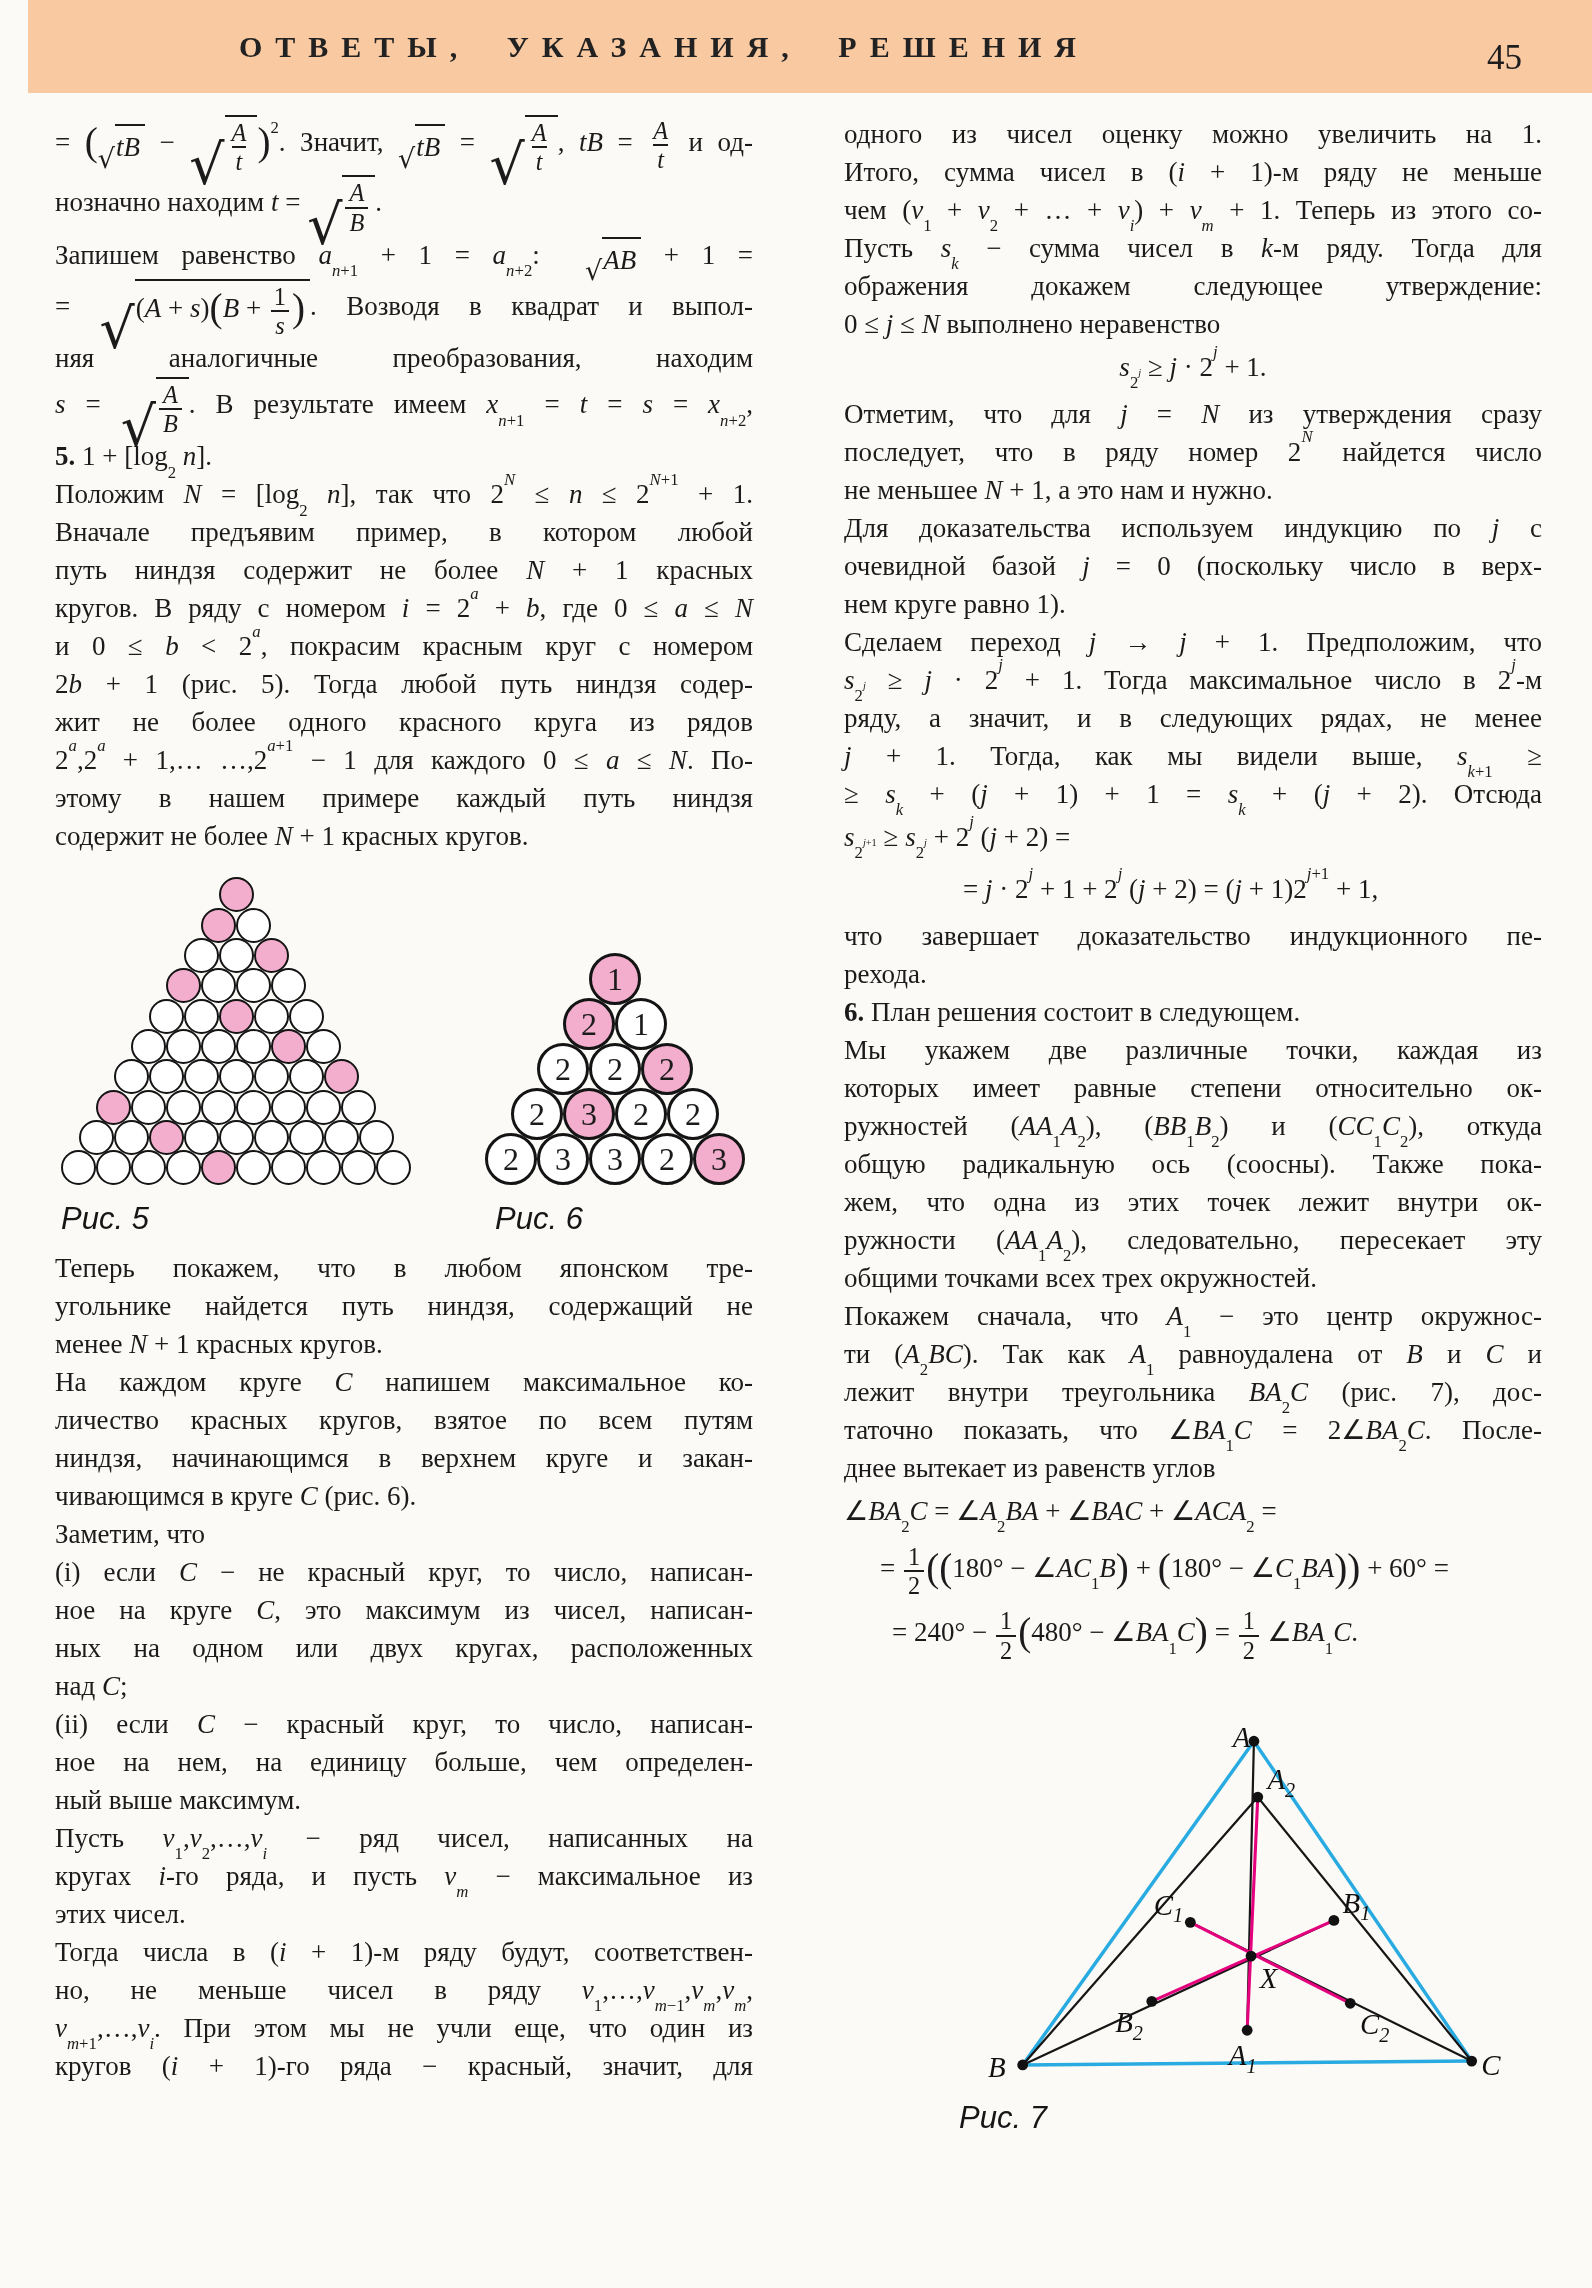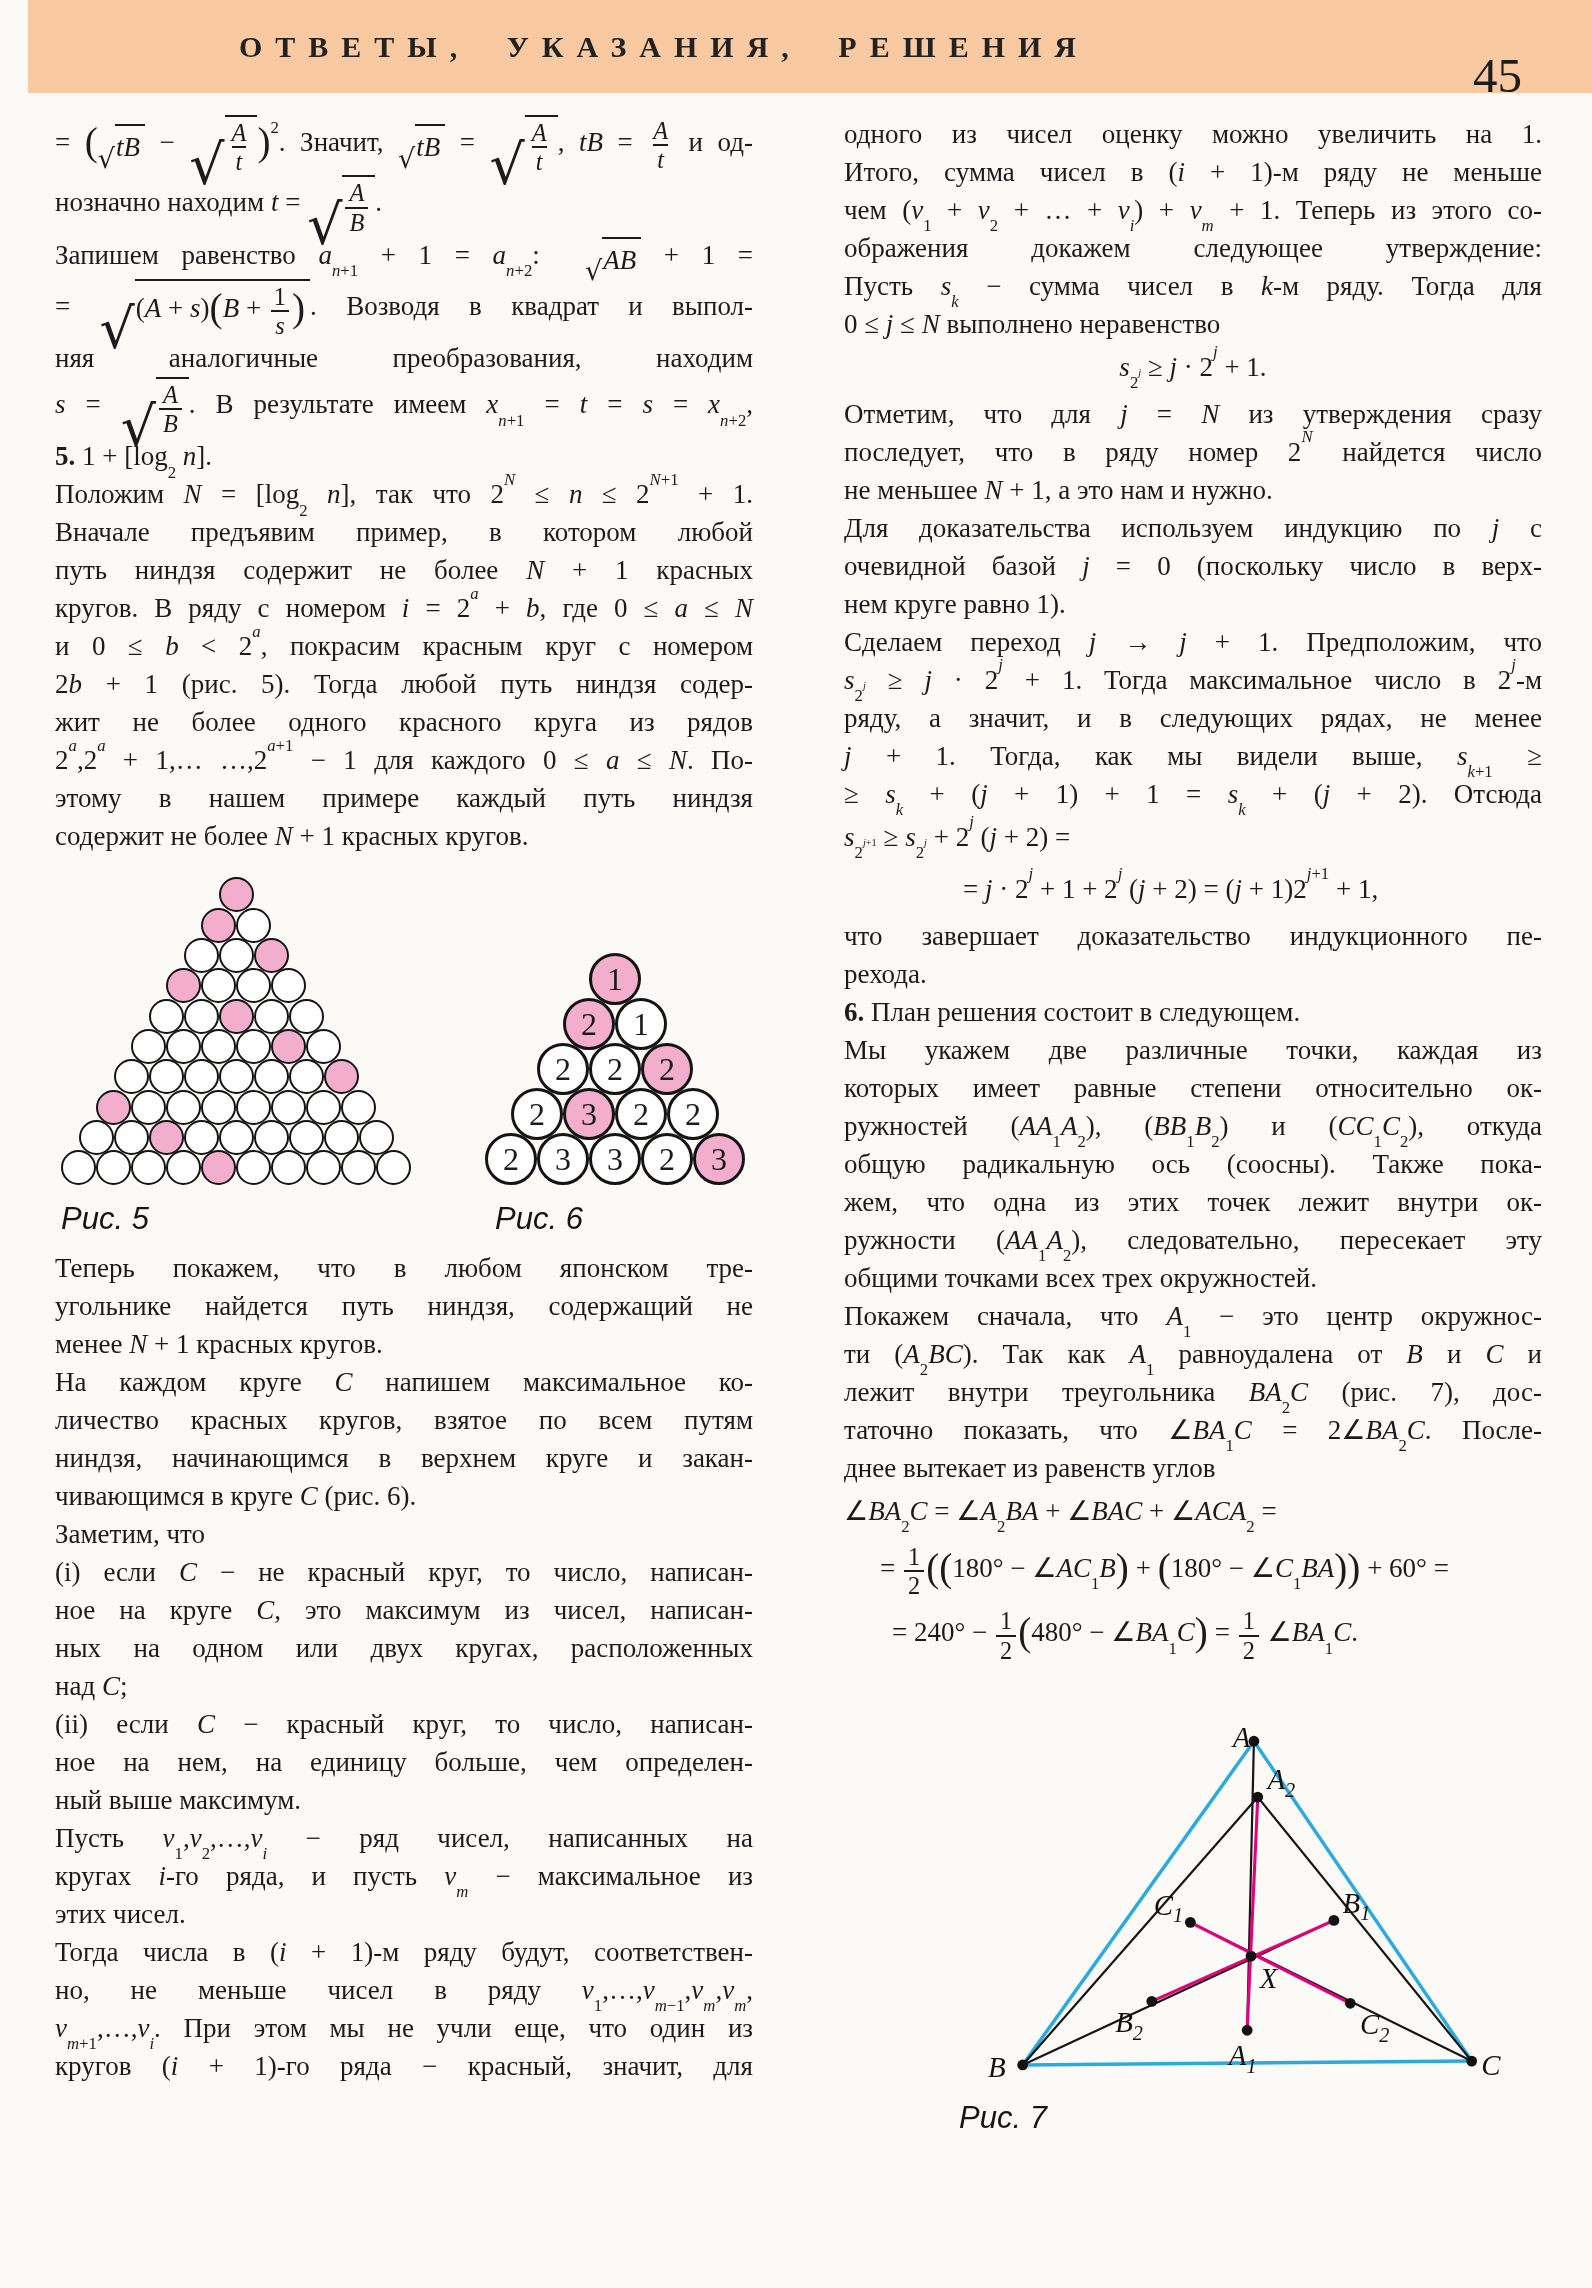--- a/index.html
+++ b/index.html
@@ -1,21 +1,21 @@
 <!DOCTYPE html>
 <html><head>
 <meta charset="utf-8">
 <style>
   html,body{margin:0;padding:0;}
   body{width:1592px;height:2289px;background:#fbfaf7;font-family:"Liberation Serif",serif;color:#1b1b1b;overflow:hidden;position:relative;}
   .page{position:absolute;inset:0;}
   
   .bar{position:absolute;left:28px;right:0;top:0;height:93px;background:#f9c9a2;}
   .bar-title{position:absolute;left:211px;top:30px;font-size:30px;font-weight:700;letter-spacing:13px;word-spacing:16px;color:#222;white-space:nowrap;}
-  .pagenum{position:absolute;right:70px;top:47px;font-size:49px;color:#1d1d1d;z-index:2;}
+  .pagenum{position:absolute;right:70px;top:38px;font-size:35px;color:#1d1d1d;z-index:2;}
   
   .col{position:absolute;top:115px;width:698px;}
   .col-left{left:55px;}
   .col-right{left:844px;}
   .tl{font-size:27px;line-height:38px;min-height:38px;}
   .tl.just{text-align:justify;text-align-last:justify;}
   .dl{font-size:27px;line-height:40px;min-height:44px;padding:4px 0;}
   i{font-style:italic;}
   b{font-weight:700;}
   sup,sub{font-size:0.62em;line-height:0;position:relative;}
@@ -281,22 +281,22 @@
         <div class="tl">этих чисел.</div>
         <div class="tl just">Тогда числа в (<i>i</i> + 1)-м ряду будут, соответствен-</div>
         <div class="tl just">но, не меньше чисел в ряду <i>v</i><sub>1</sub>,…,<i>v</i><sub><i>m</i>−1</sub>,<i>v</i><sub><i>m</i></sub>,<i>v</i><sub><i>m</i></sub>,</div>
         <div class="tl just"><i>v</i><sub><i>m</i>+1</sub>,…,<i>v</i><sub><i>i</i></sub>. При этом мы не учли еще, что один из</div>
         <div class="tl just">кругов (<i>i</i> + 1)-го ряда − красный, значит, для</div>
       </section>
     <section class="col col-right" id="col-right">
         <div class="tl just">одного из чисел оценку можно увеличить на 1.</div>
         <div class="tl just">Итого, сумма чисел в (<i>i</i> + 1)-м ряду не меньше</div>
         <div class="tl just">чем (<i>v</i><sub>1</sub> + <i>v</i><sub>2</sub> + … + <i>v</i><sub><i>i</i></sub>) + <i>v</i><sub><i>m</i></sub> + 1. Теперь из этого со-</div>
+        <div class="tl just">Пусть <i>s</i><sub><i>k</i></sub> − сумма чисел в <i>k</i>-м ряду. Тогда для</div>
         <div class="tl just">ображения докажем следующее утверждение:</div>
-        <div class="tl just">Пусть <i>s</i><sub><i>k</i></sub> − сумма чисел в <i>k</i>-м ряду. Тогда для</div>
         <div class="tl">0 ≤ <i>j</i> ≤ <i>N</i> выполнено неравенство</div>
         <div class="dl" style="text-align: center;"><i>s</i><sub>2<sup><i>j</i></sup></sub> ≥ <i>j</i> · 2<sup><i>j</i></sup> + 1.</div>
         <div class="tl just">Отметим, что для <i>j</i> = <i>N</i> из утверждения сразу</div>
         <div class="tl just">последует, что в ряду номер 2<sup><i>N</i></sup> найдется число</div>
         <div class="tl">не меньшее <i>N</i> + 1, а это нам и нужно.</div>
         <div class="tl just">Для доказательства используем индукцию по <i>j</i> с</div>
         <div class="tl just">очевидной базой <i>j</i> = 0 (поскольку число в верх-</div>
         <div class="tl">нем круге равно 1).</div>
         <div class="tl just">Сделаем переход <i>j</i> → <i>j</i> + 1. Предположим, что</div>
         <div class="tl just"><i>s</i><sub>2<sup><i>j</i></sup></sub> ≥ <i>j</i> · 2<sup><i>j</i></sup> + 1. Тогда максимальное число в 2<sup><i>j</i></sup>-м</div>

